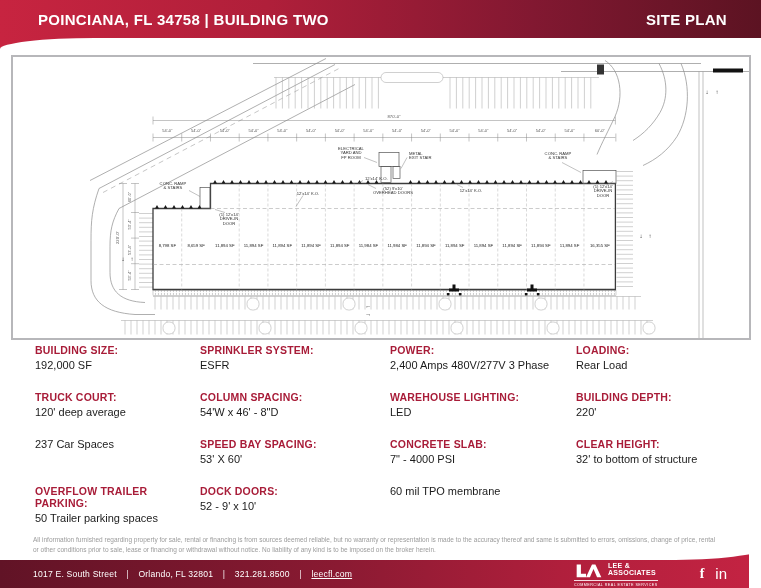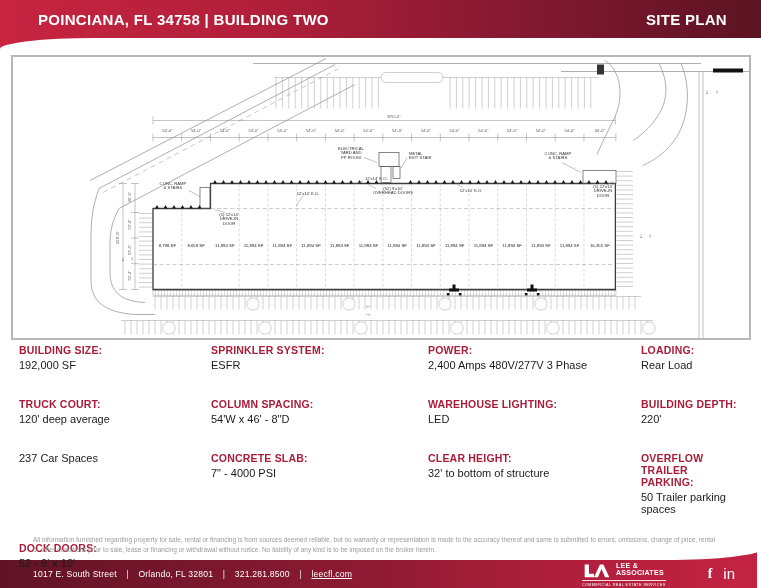--- a/index.html
+++ b/index.html
@@ -13,29 +13,29 @@
           font-size:15px;font-weight:bold;letter-spacing:.3px;}
   
   .content{position:absolute;top:38px;left:0;right:0;height:522px;background:#fff;z-index:2;
            border-top-left-radius:95px 11px;border-bottom-right-radius:95px 11px;}
   
   .plan-frame{position:absolute;top:17px;left:11px;right:10px;height:281px;
               border:2px solid #b7b7ba;background:#fff;box-sizing:content-box;}
   .plan-frame svg{display:block;width:100%;height:100%;}
   text{font-family:"Liberation Sans",sans-serif;}
   
-  .specs{position:absolute;top:306px;left:19px;right:18px;display:grid;
-         grid-template-columns:165px 190px 186px 1fr;column-gap:0;row-gap:20px;gap:27px;}
+  .specs{position:absolute;top:306px;left:35px;right:18px;display:grid;
+         grid-template-columns:165px 190px 186px 1fr;column-gap:0;row-gap:20px;}
   .spec-label{color:#a81c38;font-weight:bold;font-size:10.5px;letter-spacing:.2px;margin-bottom:3px;}
   .spec-value{color:#1b1b1b;font-size:11px;}
   
   .disclaimer{position:absolute;left:33px;right:42px;bottom:5px;
               font-size:6.5px;line-height:1.55;color:#9b9b9b;}
   
-  .bottombar{position:absolute;bottom:0;left:0;right:4px;height:38px;z-index:1;
+  .bottombar{position:absolute;bottom:0;left:0;right:12px;height:38px;z-index:1;
              background:linear-gradient(90deg,#611326 0%,#8a1a32 45%,#b01f3c 75%,#c32342 100%);
              color:#fff;display:flex;align-items:center;box-sizing:border-box;
              padding:9px 16px 0 33px;}
   .addr{font-size:8.6px;letter-spacing:.2px;white-space:nowrap;}
   .addr .sep{margin:0 7px;opacity:.9;}
   .addr a{color:#fff;}
   .brand{margin-left:auto;display:flex;align-items:center;gap:42px;}
   .logo{display:flex;flex-direction:column;}
   .logo-top{display:flex;align-items:center;gap:4px;}
   .logo-name{font-size:7px;font-weight:bold;line-height:1;letter-spacing:.3px;}
@@ -580,36 +580,41 @@
           <div class="spec-value">LED</div>
         </div>
         <div>
           <div class="spec-label">BUILDING DEPTH:</div>
           <div class="spec-value">220'</div>
         </div>
         <div>
           <div class="spec-value">237 Car Spaces</div>
         </div>
         <div>
+          <div class="spec-label">SPEED BAY SPACING:</div>
+          <div class="spec-value">53' X 60'</div>
+        </div>
+        <div>
           <div class="spec-label">CONCRETE SLAB:</div>
           <div class="spec-value">7" - 4000 PSI</div>
         </div>
         <div>
           <div class="spec-label">CLEAR HEIGHT:</div>
           <div class="spec-value">32' to bottom of structure</div>
         </div>
         <div>
           <div class="spec-label">OVERFLOW TRAILER PARKING:</div>
           <div class="spec-value">50 Trailer parking spaces</div>
         </div>
         <div>
           <div class="spec-label">DOCK DOORS:</div>
           <div class="spec-value">52 - 9' x 10'</div>
         </div>
         <div>
+          <div class="spec-value">60 mil TPO membrane</div>
         </div>
       </div>
 
     <div class="disclaimer">All information furnished regarding property for sale, rental or financing is from sources deemed reliable, but no warranty or representation is made to the accuracy thereof and same is submitted to errors, omissions, change of price, rental or other conditions prior to sale, lease or financing or withdrawal without notice. No liability of any kind is to be imposed on the broker herein.</div>
   </div>
 
   <footer class="bottombar">
     <span class="addr">
       <span>1017 E. South Street</span>
       <span class="sep">|</span>

